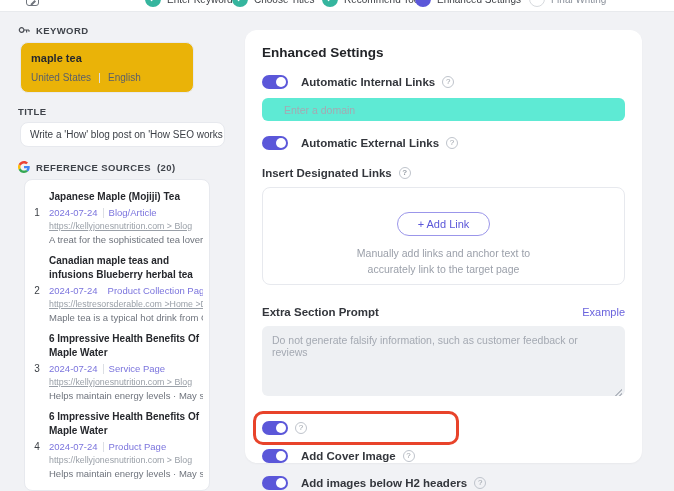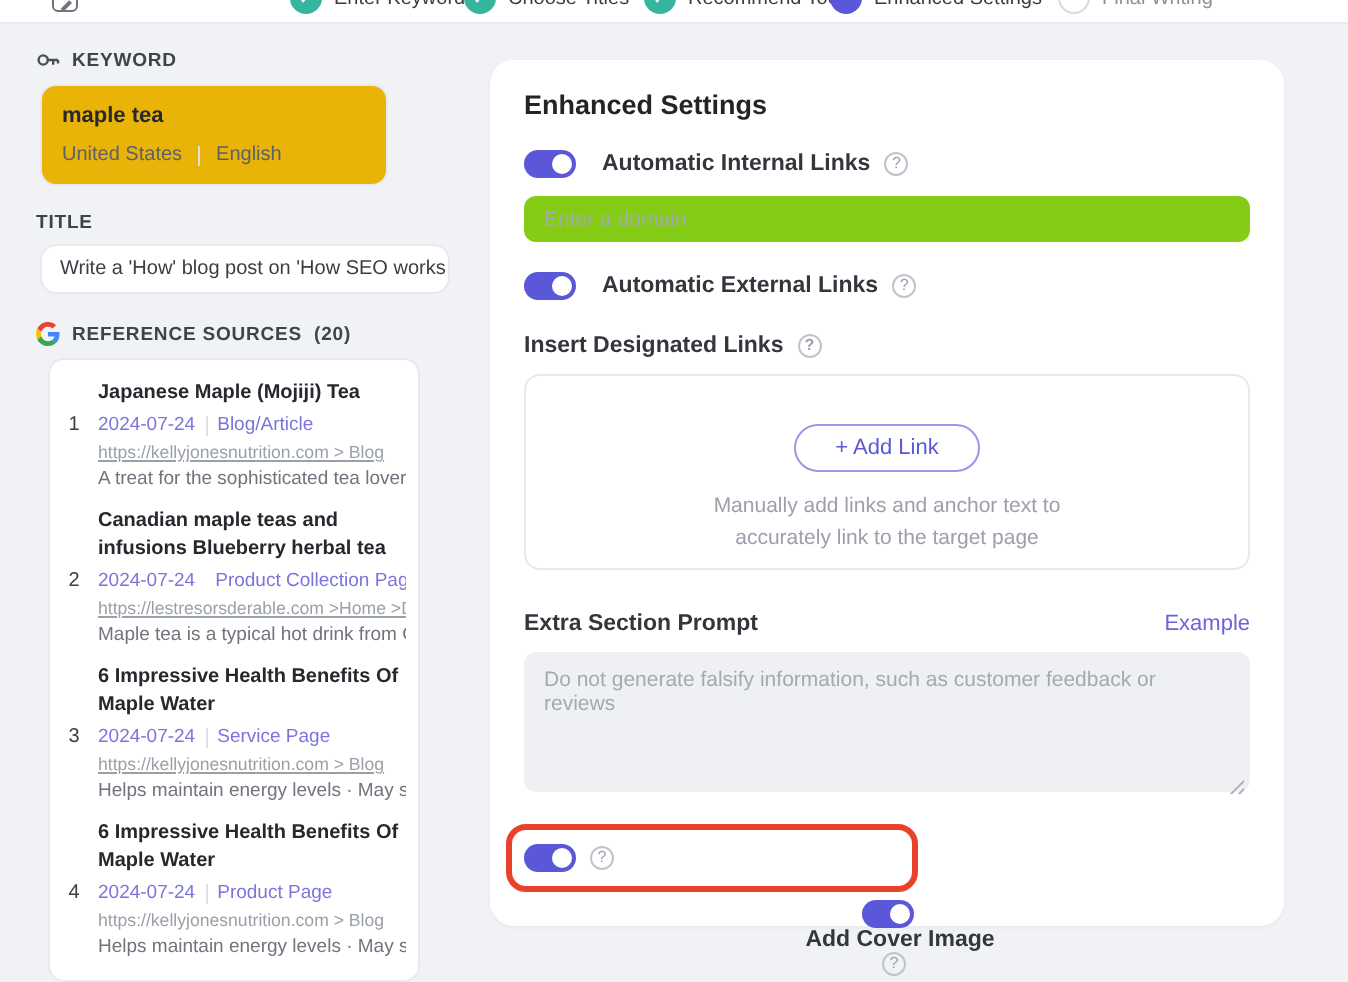--- a/index.html
+++ b/index.html
@@ -56,43 +56,43 @@
            border-radius:12px; padding:15px 17px 0 17px; box-shadow:0 1px 2px rgba(0,0,0,.04); z-index:2; }
   .panel-title { font-size:13.5px; font-weight:700; color:#222428; }
   .toggle-row { display:flex; align-items:center; margin-top:15px; position:relative; }
   .toggle { width:26px; height:14px; border-radius:7px; background:#5b57d9; position:relative;
             flex:none; cursor:pointer; }
   .toggle::after { content:""; position:absolute; right:2px; top:2px; width:10px; height:10px;
             border-radius:50%; background:#fff; }
   .row-label { margin-left:13px; font-size:11.5px; font-weight:700; color:#33363c; }
   .help { width:12px; height:12px; flex:none; border-radius:50%; border:1px solid #bfc4cc; color:#9aa0a8;
           font-size:8px; line-height:10px; text-align:center; margin-left:7px; cursor:pointer; }
-  .domain-input { margin-top:9px; width:100%; height:23px; background:#84cc16; border:none;
-          border-radius:6px; padding:0 10px; font-size:10.5px; color:#3a3e45;
+  .domain-input { margin-top:9px; width:100%; height:23px; background:#5eead4; border:none;
+          border-radius:6px; padding:0 22px; font-size:10.5px; color:#3a3e45;
           font-family:"Liberation Sans", sans-serif; }
   .domain-input::placeholder { color:#a4a9b2; }
   .sub-label { display:flex; align-items:center; margin-top:17px; font-size:11.5px; font-weight:700; color:#33363c; }
   .designated-box { margin-top:8px; width:100%; height:98px; border:1px solid #e7e9ee; border-radius:8px;
           display:flex; flex-direction:column; align-items:center; padding-top:24px; }
   .add-link-btn { background:#fff; border:1px solid #9b96ea; border-radius:14px; color:#5b57d9;
           font-size:11px; font-weight:500; padding:5px 20px; cursor:pointer;
           font-family:"Liberation Sans", sans-serif; }
   .designated-help { margin-top:10px; font-size:10.5px; color:#9ba0aa; text-align:center; line-height:1.5; }
   .extra-row { display:flex; align-items:center; justify-content:space-between; margin-top:21px; }
   .extra-label { font-size:11.5px; font-weight:700; color:#33363c; }
   .example-link { font-size:11px; color:#6a63dd; cursor:pointer; }
   .ta-wrap { position:relative; margin-top:8px; }
   .extra-ta { width:100%; height:70px; background:#eef0f3; border:none; border-radius:6px;
           padding:8px 10px; font-size:10.5px; color:#3a3e45; resize:none;
           font-family:"Liberation Sans", sans-serif; }
   .extra-ta::placeholder { color:#a4a9b2; }
   .ta-grip { position:absolute; right:3px; bottom:4px; width:8px; height:8px; pointer-events:none;
           background:linear-gradient(135deg,transparent 55%,#b4b9c1 55%,#b4b9c1 63%,transparent 63%,transparent 80%,#b4b9c1 80%,#b4b9c1 88%,transparent 88%); }
   .facts-row { margin-top:21px; }
-  .cover-row { margin-top:14px;flex-direction:column; }
+  .cover-row { margin-top:14px; }
   .h2-row { margin-top:13px; }
   .annotation { position:absolute; left:-9px; top:-10px; width:206px; height:34px;
           border:3px solid #e8432a; border-radius:10px; pointer-events:none; z-index:9; }
 </style>
 </head>
 <body>
 
 <div class="screen">
 
   <div class="content-bg"></div>

